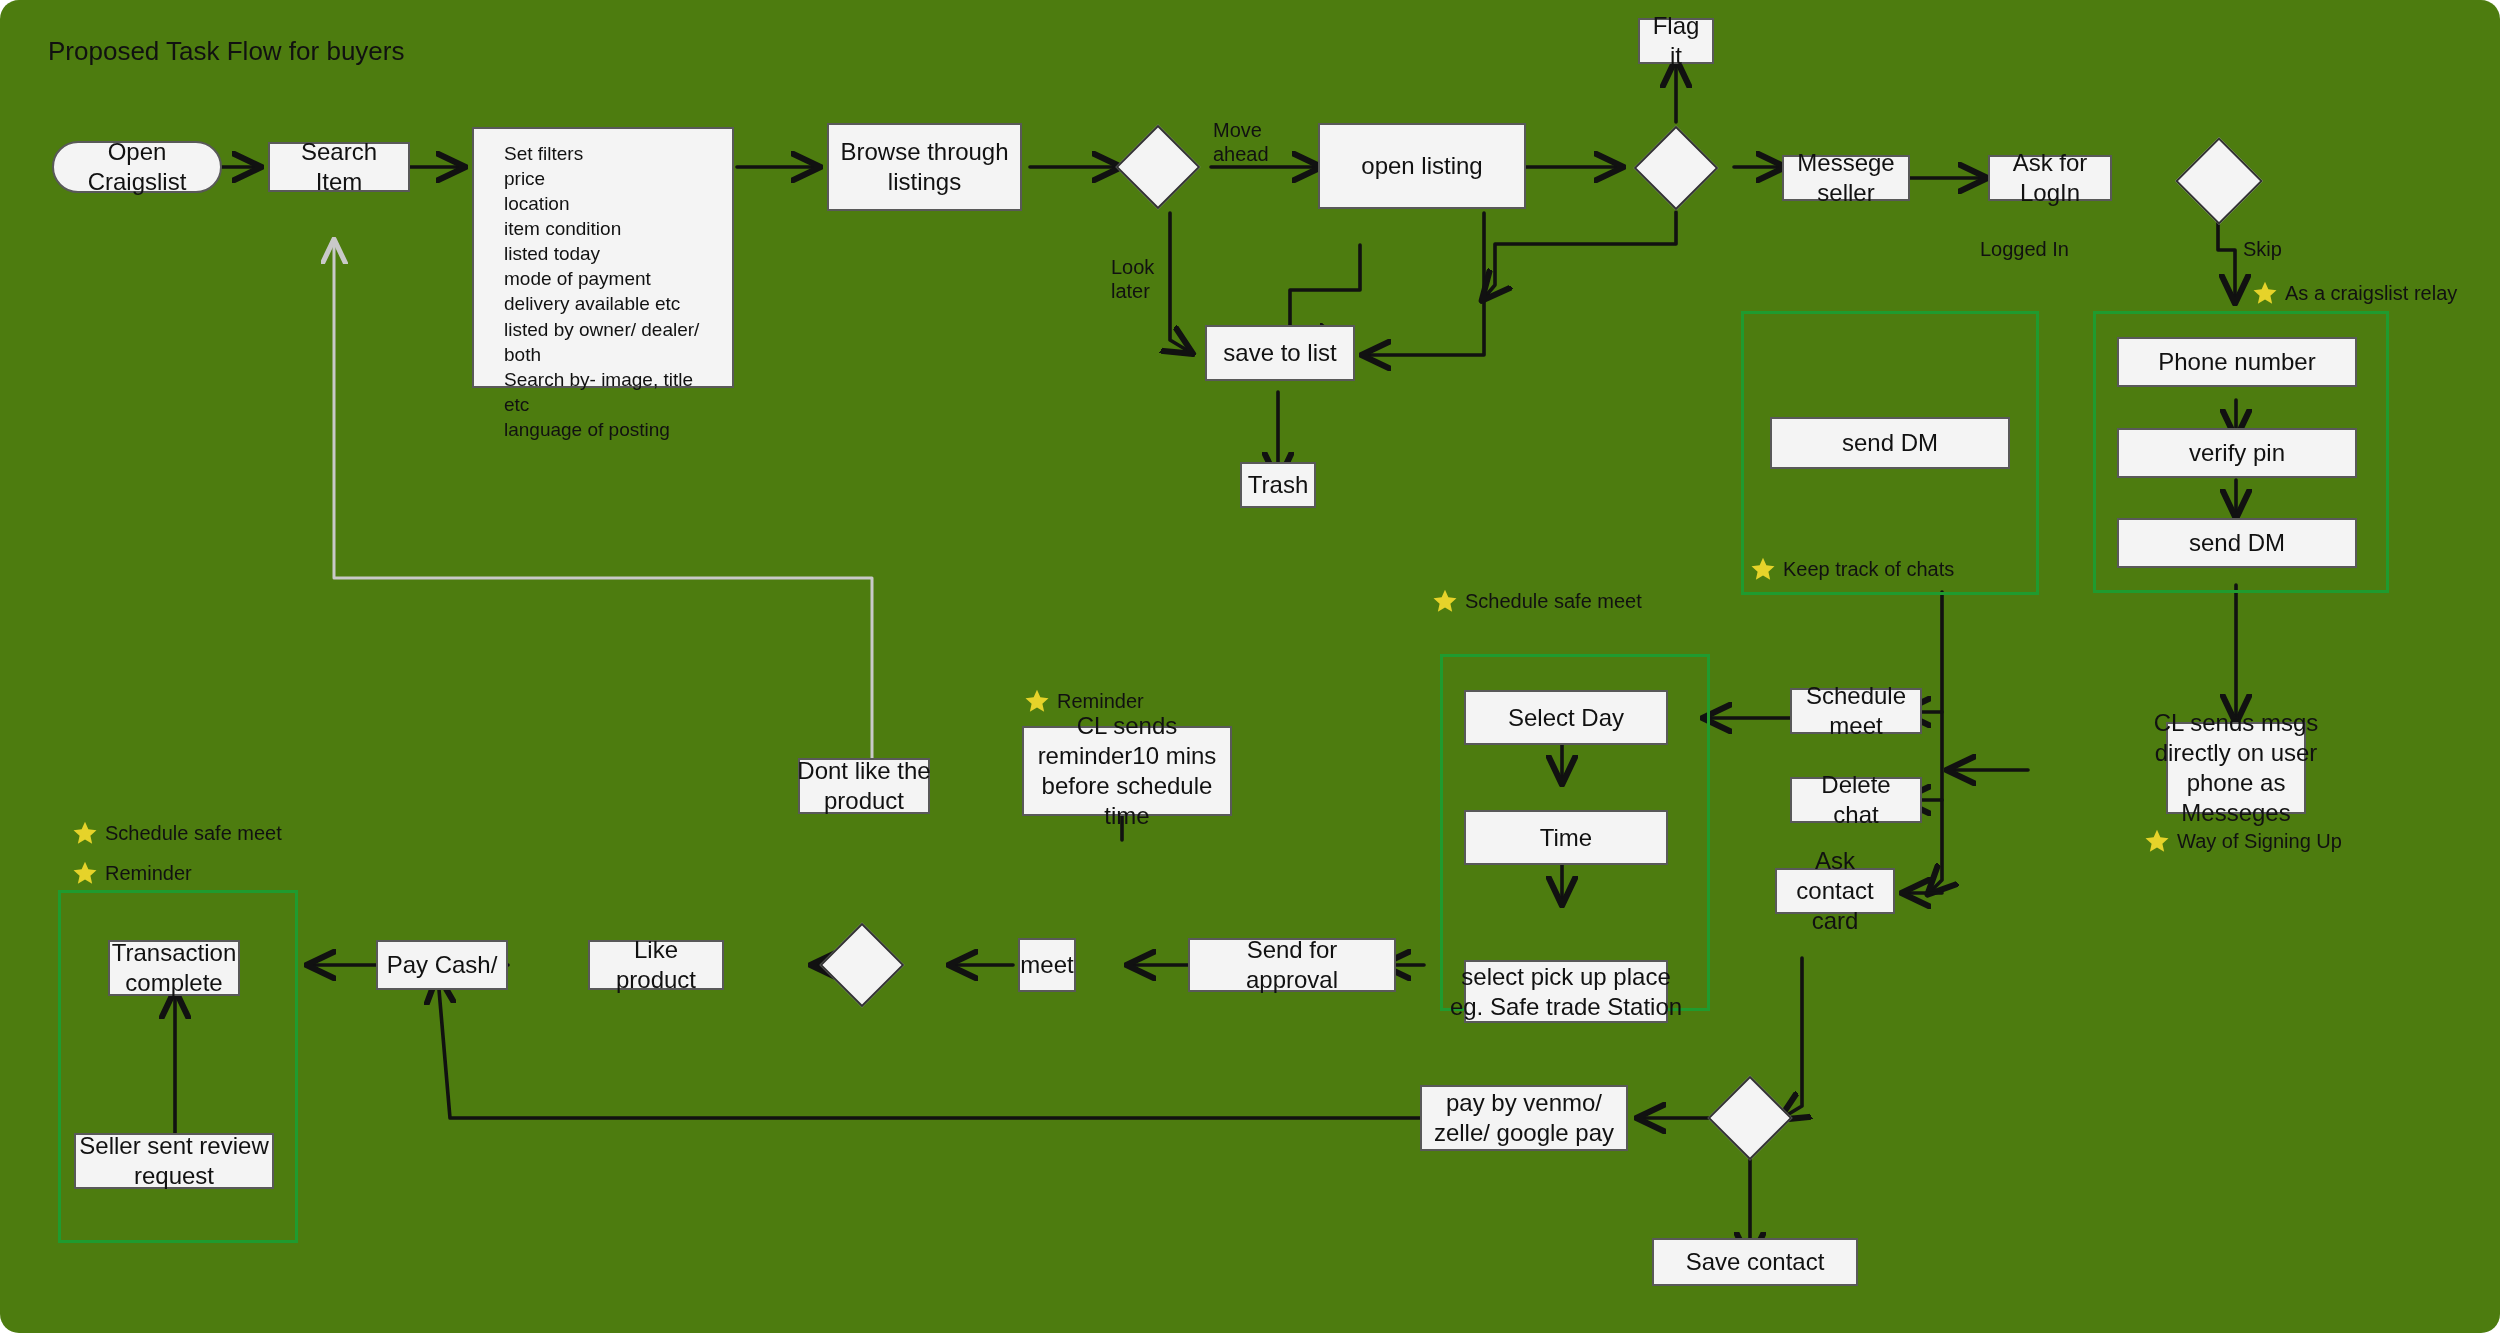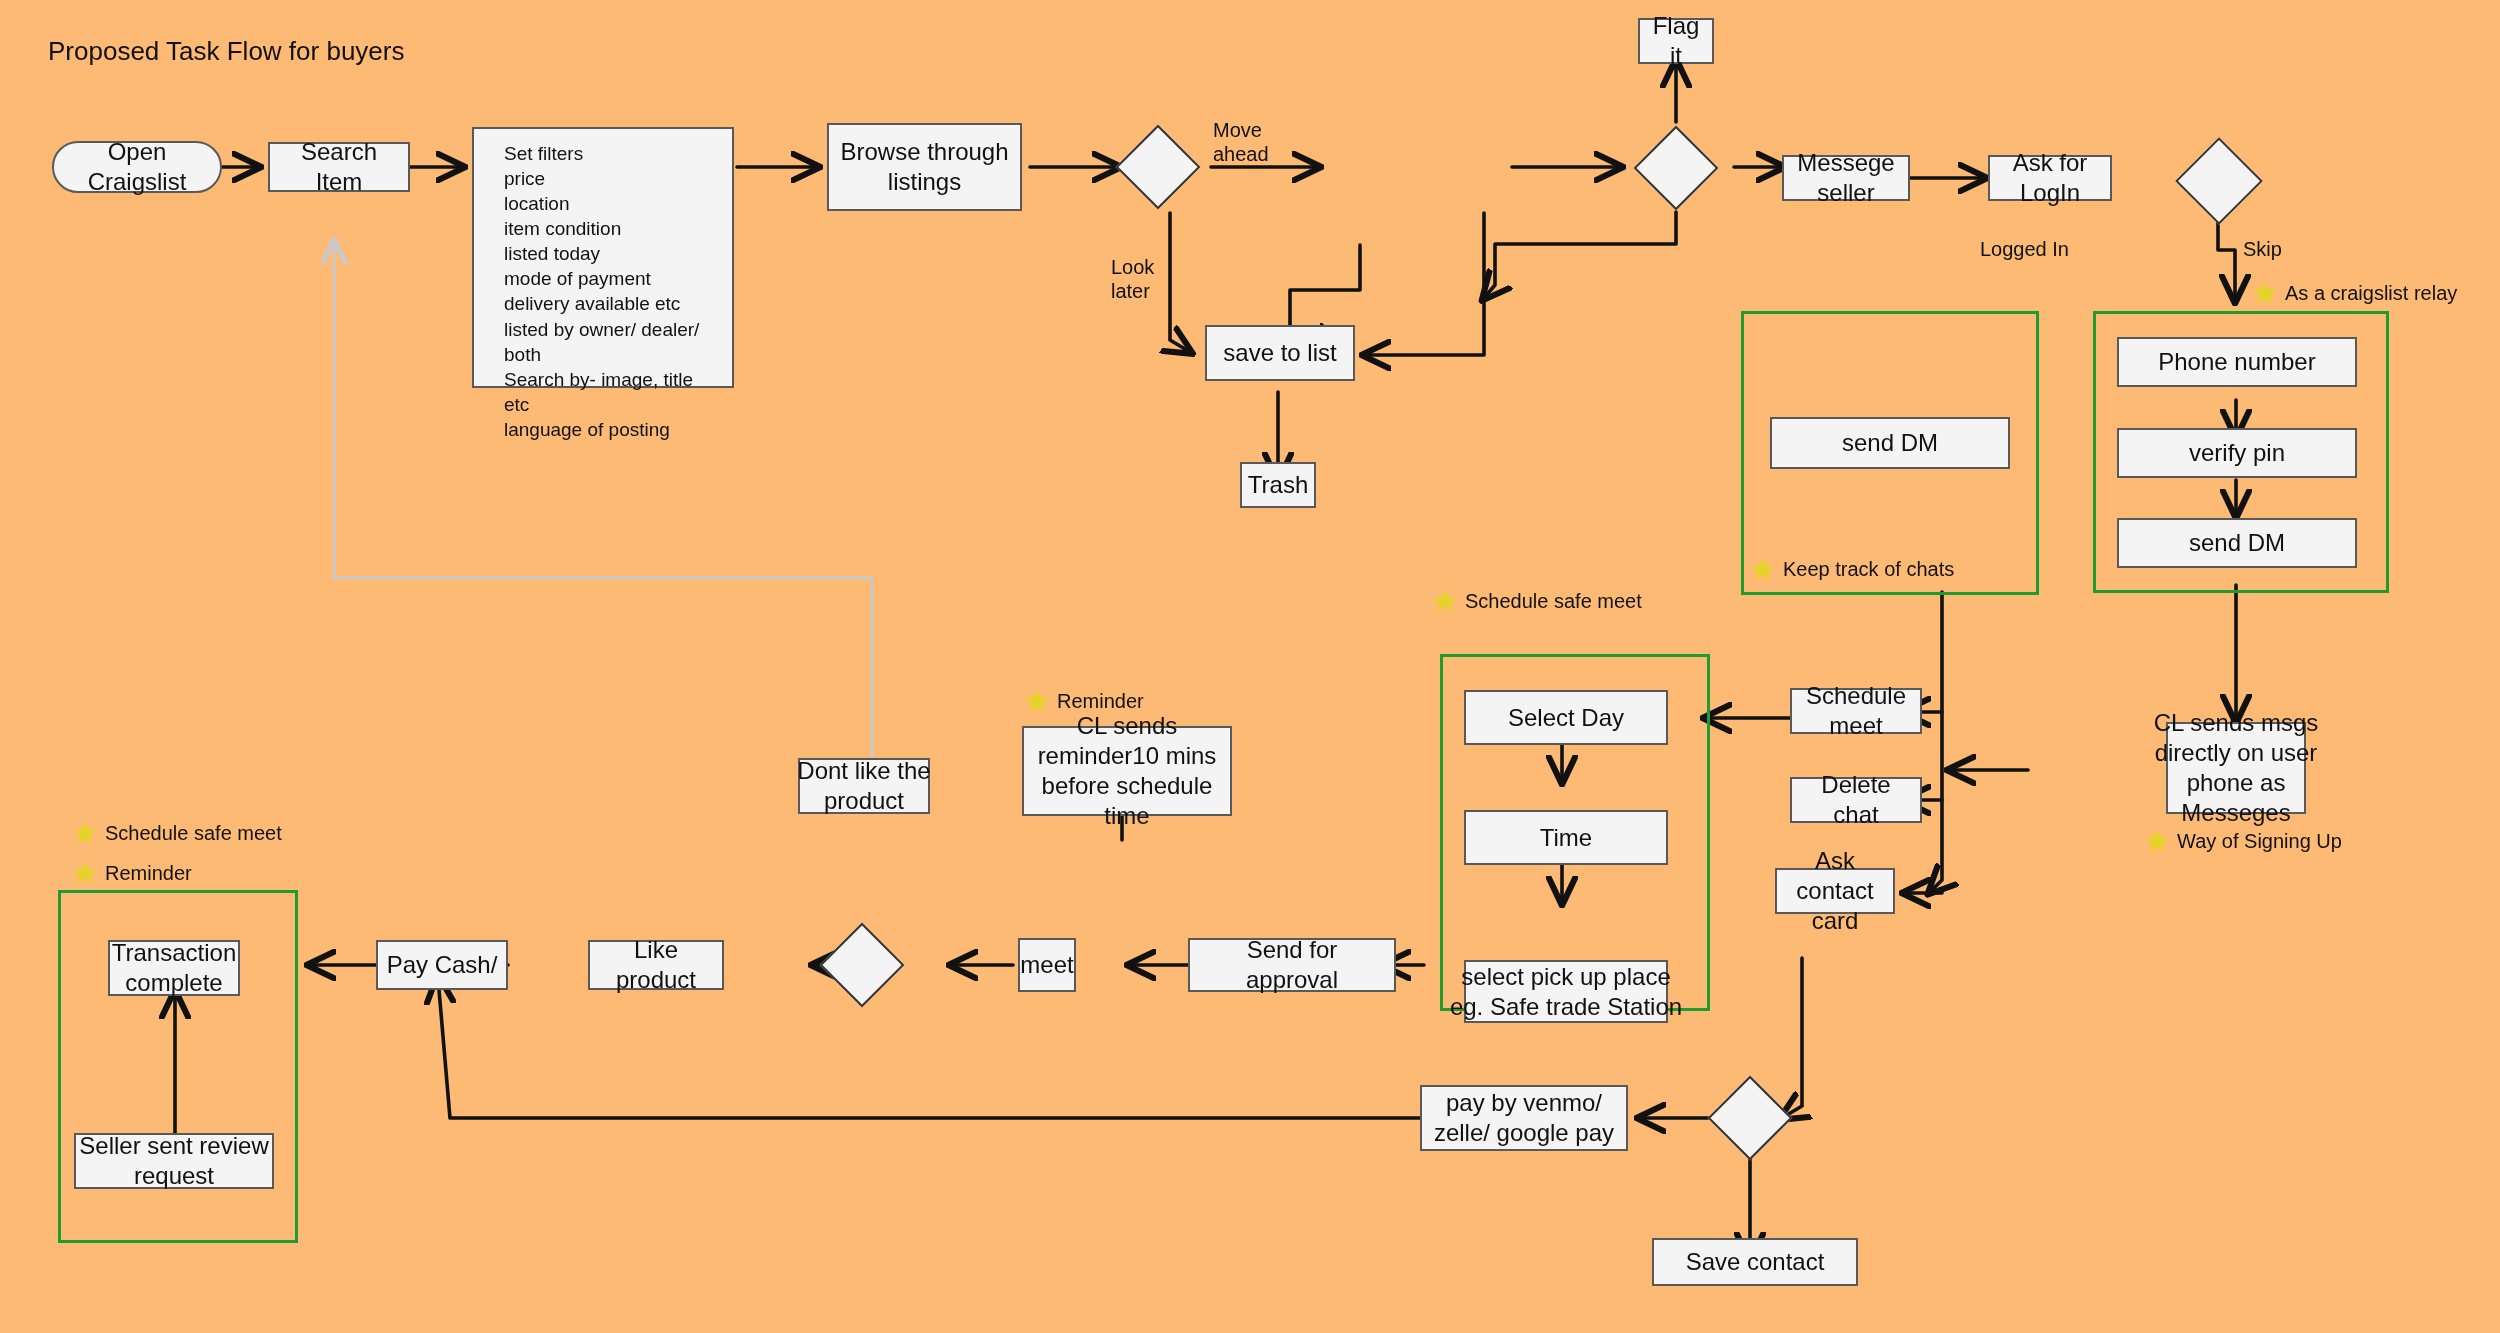--- a/index.html
+++ b/index.html
@@ -1,17 +1,17 @@
 <!DOCTYPE html>
 <html><head>
 <meta charset="utf-8">
 <style>
   html,body{margin:0;padding:0;background:#ffffff;}
   body{font-family:"Liberation Sans", sans-serif;}
-  #canvas{position:relative;width:2500px;height:1333px;background:#fdba74;overflow:hidden;}
+  #canvas{position:relative;width:2500px;height:1333px;background:#4d7c0f;overflow:hidden;border-radius:19px;}
   svg.wires{position:absolute;left:0;top:0;width:2500px;height:1333px;pointer-events:none;}
 
   .node{position:absolute;box-sizing:border-box;background:#f4f4f4;border:2px solid #595959;
         display:flex;align-items:center;justify-content:center;text-align:center;
         font-size:24px;color:#111;line-height:1.25;padding:4px 8px;}
   .node.term{border-radius:999px;}
   .node.list{display:block;text-align:left;padding:12px 14px 12px 30px;font-size:19px;line-height:1.32;}
   .diamond{position:absolute;box-sizing:border-box;background:#f4f4f4;border:2px solid #333;
            transform:rotate(45deg);}
   .lbl{position:absolute;font-size:20px;color:#111;line-height:1.2;white-space:pre;}
@@ -96,20 +96,21 @@
 listed today
 mode of payment
 delivery available etc
 listed by owner/ dealer/
 both
 Search by- image, title
 etc
 language of posting</div>
   <div class="node" style="left:827px;top:123px;width:195px;height:88px;">Browse through listings</div>
   <div class="diamond" style="left:1128px;top:137px;width:60px;height:60px;"></div>
+  <div class="node" style="left:1318px;top:123px;width:208px;height:86px;">open listing</div>
   <div class="node" style="left:1205px;top:325px;width:150px;height:56px;">save to list</div>
   <div class="node" style="left:1240px;top:462px;width:76px;height:46px;">Trash</div>
   <div class="diamond" style="left:1646px;top:138px;width:60px;height:60px;"></div>
   <div class="node" style="left:1638px;top:18px;width:76px;height:46px;">Flag it</div>
   <div class="node" style="left:1782px;top:155px;width:128px;height:46px;">Messege seller</div>
   <div class="node" style="left:1988px;top:155px;width:124px;height:46px;">Ask for LogIn</div>
   <div class="diamond" style="left:2188px;top:150px;width:62px;height:62px;"></div>
 
   <div class="node" style="left:1770px;top:417px;width:240px;height:52px;">send DM</div>
 

